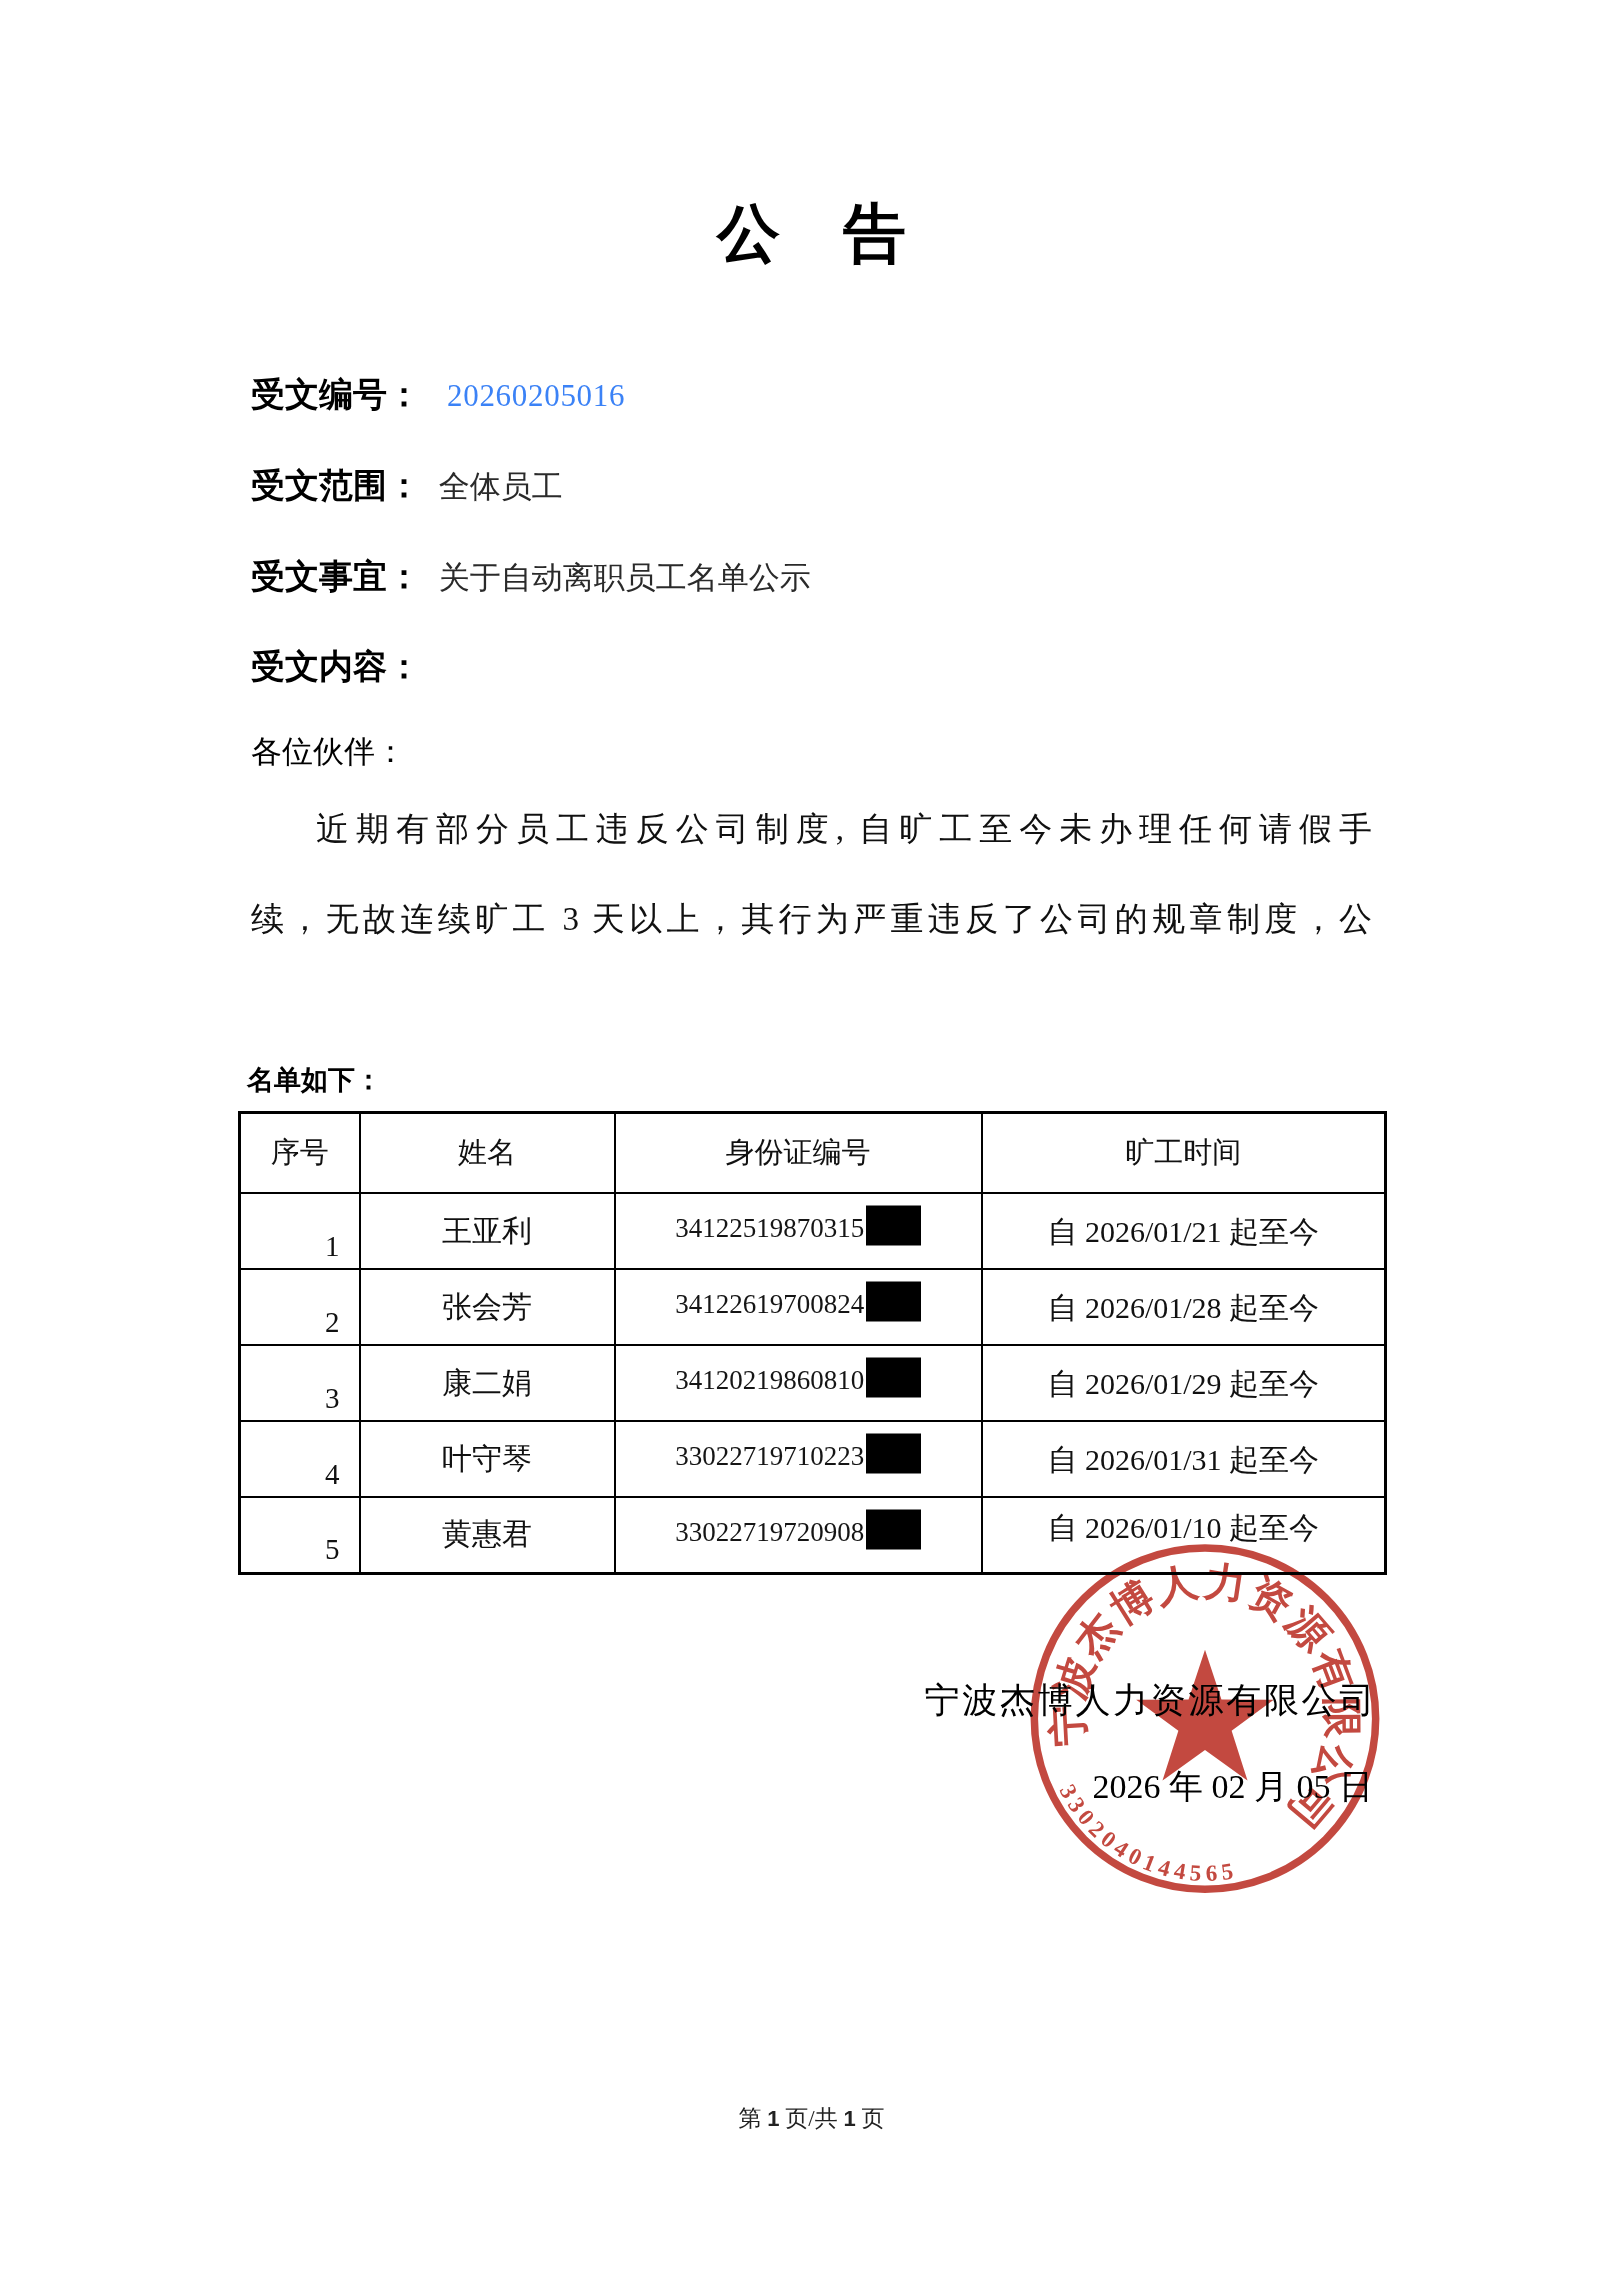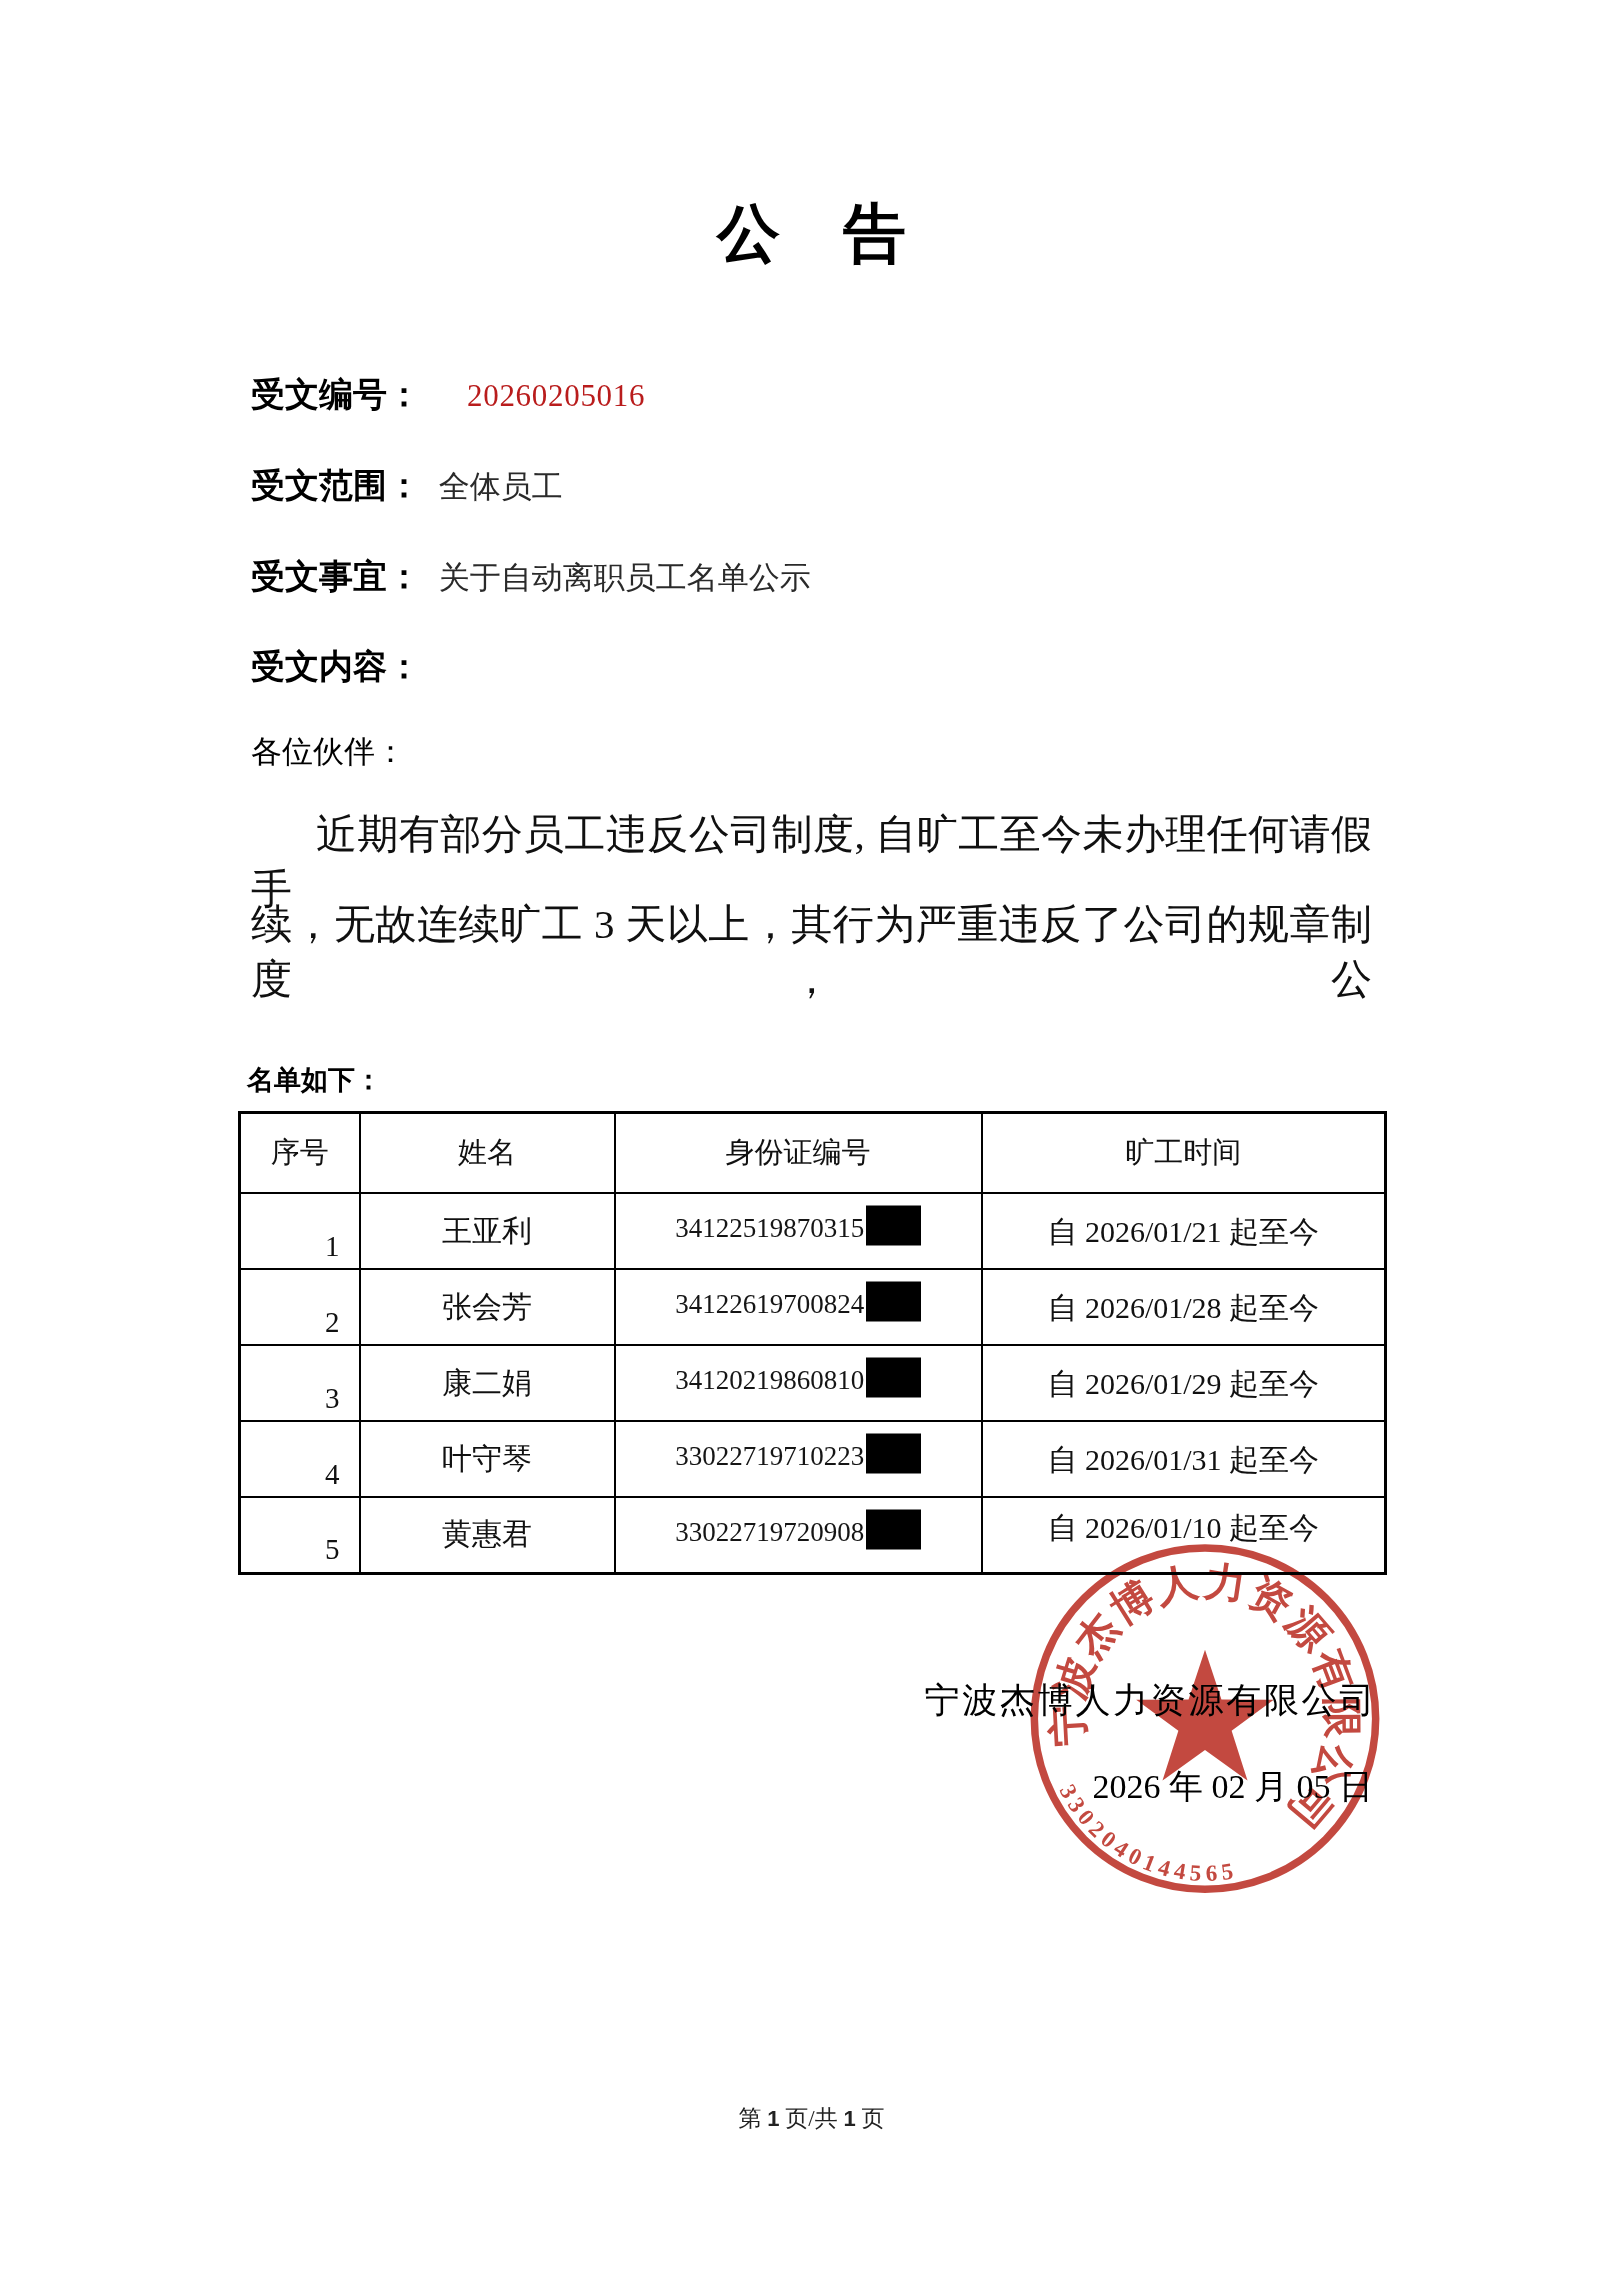--- a/index.html
+++ b/index.html
@@ -7,24 +7,24 @@
     position:relative;width:1623px;height:2295px;background:#ffffff;
     font-family:"Liberation Serif","DejaVu Serif",serif;color:#000;overflow:hidden;
   }
   .title{
     position:absolute;top:191px;left:0;width:100%;text-align:center;
     font-size:63px;font-weight:bold;white-space:pre;
   }
   .field{position:absolute;left:251px;white-space:nowrap;}
   .field .lbl{font-weight:bold;font-size:34px;}
   .field .val{font-size:31px;color:#2a2a2a;margin-left:17.7px;}
-  .field .val.num{margin-left:46px;color:#b91c1c;letter-spacing:0.7px;}
+  .field .val.num{margin-left:26px;color:#3b82f6;letter-spacing:0.7px;}
   .f0{top:372px}.f1{top:463px}.f2{top:554px}.f3{top:644px}
   .salutation{position:absolute;left:251px;top:731px;font-size:31px;}
-  .bl{position:absolute;left:251px;width:1121px;font-size:41px;color:#101010;white-space:nowrap;}
+  .bl{position:absolute;left:251px;width:1121px;font-size:33px;color:#101010;white-space:nowrap;}
   .bl.just{white-space:normal;text-align:justify;text-align-last:justify;}
   .bl0{top:807px;text-indent:65px;}
   .bl1{top:897px;}
   .bl2{top:987px;}
   .list-intro{position:absolute;left:247px;top:1062px;font-size:27px;font-weight:bold;}
   .tablewrap{position:absolute;left:238px;top:1111px;}
   table.roster{border-collapse:collapse;table-layout:fixed;width:1146px;border:3.4px solid #000;}
   .roster th,.roster td{border:2px solid #000;border-top-width:2.7px;border-bottom-width:2.7px;overflow:hidden;}
   .roster thead th{height:76px;font-size:29px;font-weight:normal;text-align:center;vertical-align:middle;color:#111;}
   .roster tbody tr{height:76px;}

